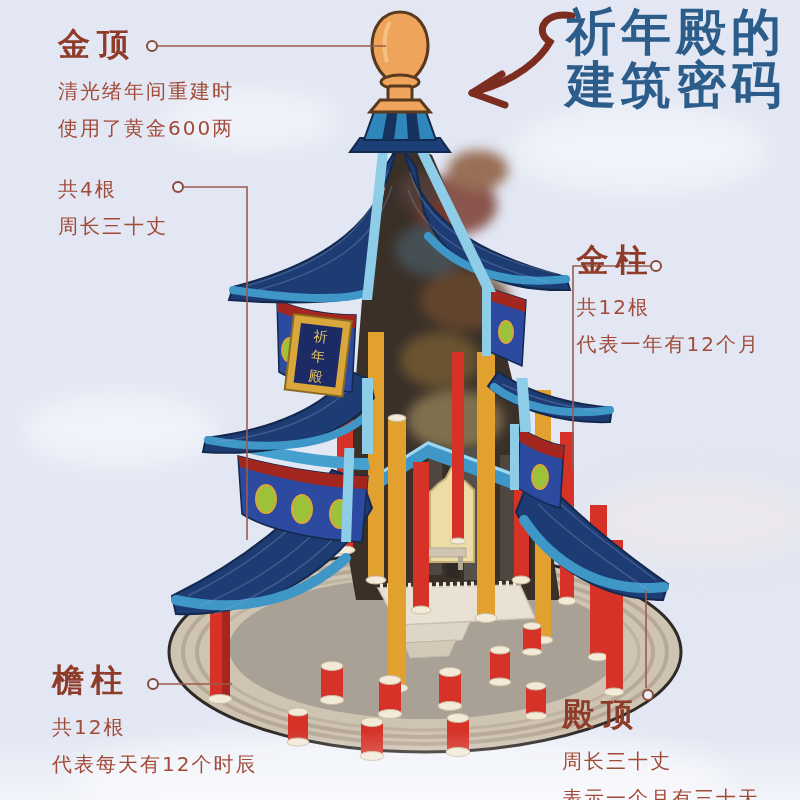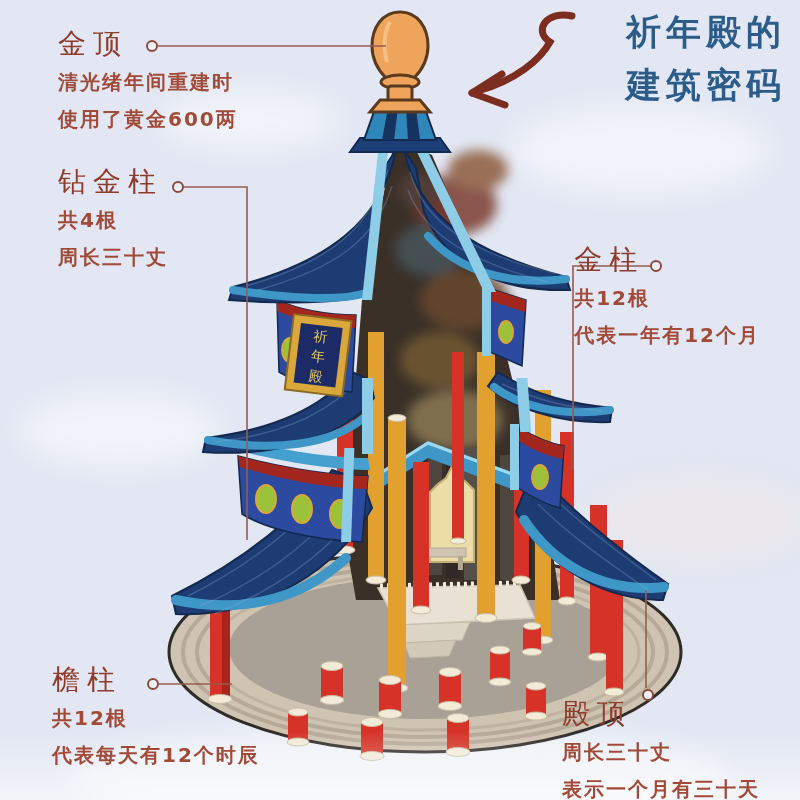--- a/index.html
+++ b/index.html
@@ -8,32 +8,32 @@
     --c-colred:#D63227; --c-colgold:#E2A12F; --c-platform:#CFC3B2; --c-band:#2B4AA0;
     --c-stripe:#A3271E; --c-green:#9CC23A; --c-plaque:#1C2A66; --c-plaquegold:#D9A73C;
     --c-bg:#E2E7F3;
   }
   *{margin:0;padding:0;box-sizing:border-box;}
   html,body{width:800px;height:800px;overflow:hidden;}
   body{font-family:"DejaVu Sans","Liberation Sans",sans-serif;background:var(--c-bg);position:relative;}
   .stage{position:absolute;inset:0;width:800px;height:800px;}
   svg.scene{position:absolute;left:0;top:0;}
   .label{position:absolute;z-index:5;}
-  .label h2{font-family:"DejaVu Serif","Liberation Serif",serif;font-size:28px;font-weight:400;
+  .label h2{font-family:"DejaVu Serif","Liberation Serif",serif;font-size:32px;font-weight:700;
             color:var(--c-heading);letter-spacing:7px;line-height:40px;}
-  .label .body{font-size:20px;font-weight:700;color:var(--c-body);
+  .label .body{margin-top:9px;font-size:20px;font-weight:400;color:var(--c-body);
                letter-spacing:2px;line-height:37px;}
   .label.right{}
   .lbl-jinding{left:58px;top:24px;}
   .lbl-zuanjinzhu{left:58px;top:162px;}
   .lbl-yanzhu{left:52px;top:660px;}
   .lbl-jinzhu{right:40px;top:240px;}
   .lbl-dianding{right:40px;top:694px;}
   .main-title{position:absolute;right:14px;top:6px;z-index:5;
-      font-size:35px;font-weight:800;color:var(--c-title);letter-spacing:5px;line-height:53px;}
+      font-size:50px;font-weight:800;color:var(--c-title);letter-spacing:5px;line-height:53px;}
   .bottom-fade{position:absolute;left:0;bottom:0;width:800px;height:70px;z-index:4;
       background:linear-gradient(to bottom,rgba(255,255,255,0),rgba(255,255,255,.55));}
   
   .roof{fill:var(--c-roof);stroke:#13294E;stroke-width:2;}
   .trim{stroke:var(--c-roof-trim);fill:none;stroke-linecap:round;}
   .cutface{fill:var(--c-cut);stroke:none;}
   .band{fill:var(--c-band);stroke:#13294E;stroke-width:1.5;}
   .stripe{fill:var(--c-stripe);}
   .gcol{fill:var(--c-colgold);}
   .rcol{fill:var(--c-colred);}
@@ -307,21 +307,20 @@
 
 <div class="label lbl-jinding">
   <h2>金顶</h2>
   <div class="body">
     <div>清光绪年间重建时</div>
     <div>使用了黄金600两</div>
   </div>
 </div>
 
 <div class="label lbl-zuanjinzhu">
-  <h2>钻金柱</h2>
   <div class="body">
     <div>共4根</div>
     <div>周长三十丈</div>
   </div>
 </div>
 
 <div class="label right lbl-jinzhu">
   <h2>金柱</h2>
   <div class="body">
     <div>共12根</div>

